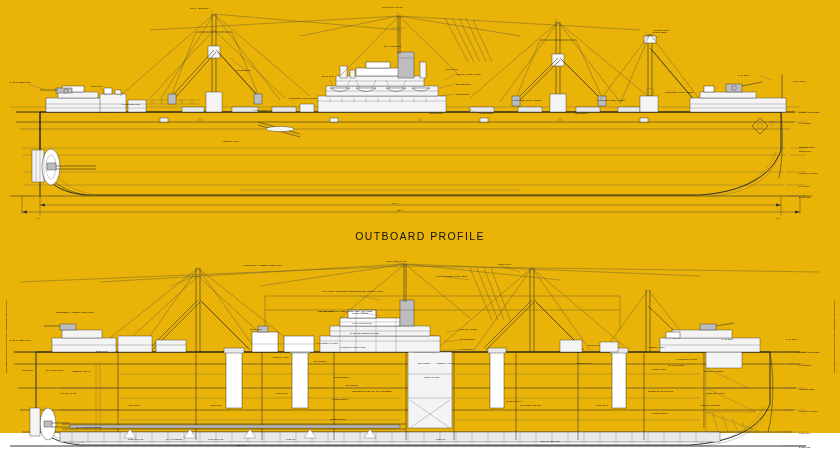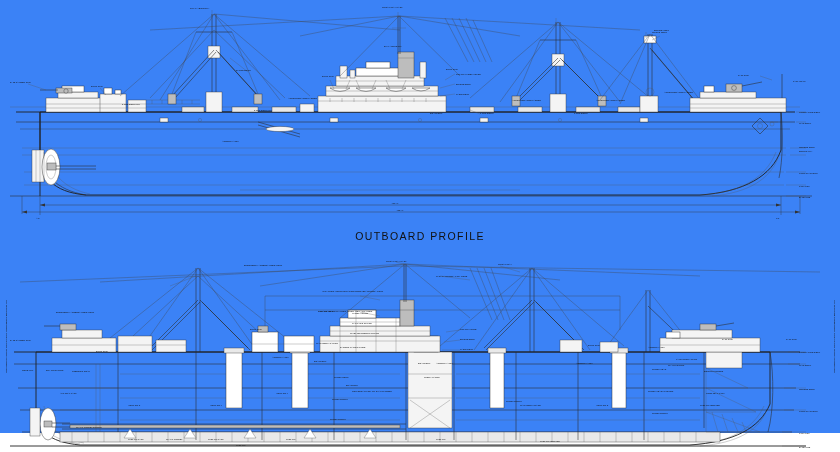--- a/index.html
+++ b/index.html
@@ -1,18 +1,18 @@
 <!DOCTYPE html>
 <html><head>
 <meta charset="utf-8">
 <style>
   html,body{margin:0;padding:0;background:#ffffff;}
   body{width:840px;height:452px;overflow:hidden;
        font-family:"Liberation Sans",sans-serif;color:#1a1a1a;}
-  #sheet{position:relative;width:840px;height:433px;background:#3b82f6;}
+  #sheet{position:relative;width:840px;height:433px;background:#eab308;}
   svg{position:absolute;left:0;top:0;width:840px;height:452px;}
   .ln{stroke:#2b2b2b;fill:none;stroke-width:.55;}
   .lnt{stroke:#3a3a3a;fill:none;stroke-width:.38;}
   .lnf{stroke:#555;fill:none;stroke-width:.3;}
   .hull{stroke:#1f1f1f;fill:none;stroke-width:.9;}
   .rig{stroke:#444;fill:none;stroke-width:.35;}
   .dim{stroke:#333;fill:none;stroke-width:.4;}
   .hatchfill{fill:#e9e9e9;stroke:#333;stroke-width:.4;}
   .solidfill{fill:#bdbdbd;stroke:#2b2b2b;stroke-width:.4;}
   .lightfill{fill:#f4f4f4;stroke:#333;stroke-width:.4;}

